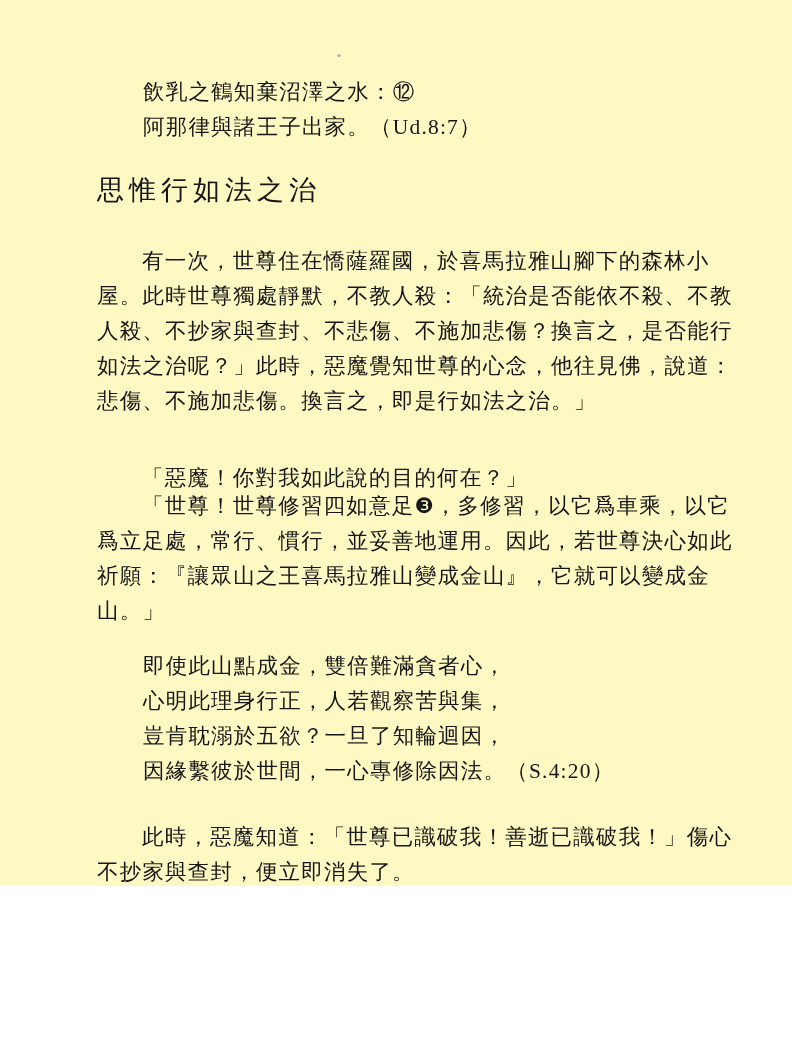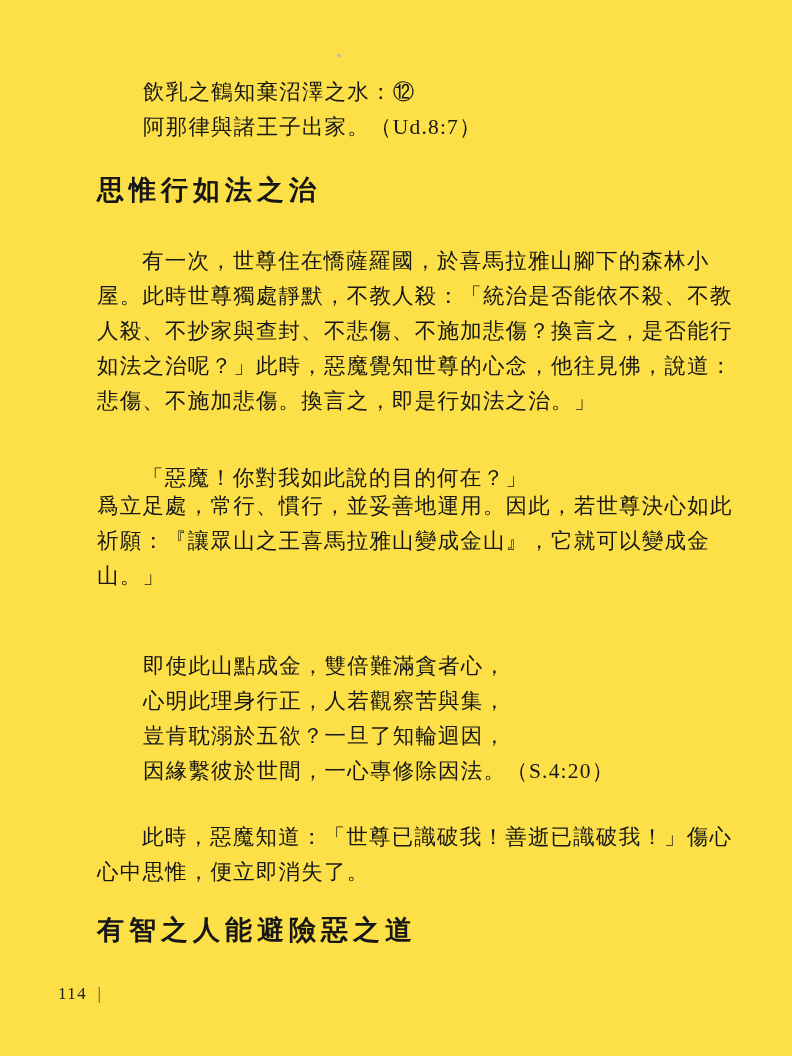--- a/index.html
+++ b/index.html
@@ -1,37 +1,37 @@
 <!DOCTYPE html>
 <html><head>
 <meta charset="utf-8">
 <style>
   html, body { margin: 0; padding: 0; background: #ffffff; }
   .page {
     position: relative;
     width: 792px;
-    height: 1056px;
-    background: #fde047;
+    height: 886px;
+    background: #fef9c3;
     color: #161616;
     font-family: "Liberation Serif", "DejaVu Serif", serif;
     overflow: hidden;
   }
   .body-text {
     position: absolute;
     font-size: 21.5px;
     line-height: 35px;
     letter-spacing: 1.2px;
   }
   .line { white-space: nowrap; }
   .first-indent { text-indent: 45px; }
   .heading {
     position: absolute;
     font-size: 27px;
     line-height: 28px;
-    font-weight: bold;
+    font-weight: normal;
     letter-spacing: 5px;
     white-space: nowrap;
   }
   .footer {
     position: absolute;
     left: 58px;
     top: 984px;
     font-size: 17px;
     letter-spacing: 1.5px;
     color: #1c1c1c;
@@ -72,35 +72,36 @@
     <div class="line">人殺、不抄家與查封、不悲傷、不施加悲傷？換言之，是否能行</div>
     <div class="line">如法之治呢？」此時，惡魔覺知世尊的心念，他往見佛，說道：</div>
     <div class="line">悲傷、不施加悲傷。換言之，即是行如法之治。」</div>
   </div>
 
   <div class="body-text" style="top:454px; left:97px;margin-top:7px;">
     <div class="line first-indent">「惡魔！你對我如此說的目的何在？」</div>
   </div>
 
   <div class="body-text" style="top:489px; left:97px;">
+    <div class="line first-indent">「世尊！世尊修習四如意足❸，多修習，以它爲車乘，以它</div>
     <div class="line">爲立足處，常行、慣行，並妥善地運用。因此，若世尊決心如此</div>
     <div class="line">祈願：『讓眾山之王喜馬拉雅山變成金山』，它就可以變成金</div>
     <div class="line">山。」</div>
   </div>
 
   <div class="body-text" style="top:649px; left:143px;">
     <div class="line">即使此山點成金，雙倍難滿貪者心，</div>
     <div class="line">心明此理身行正，人若觀察苦與集，</div>
     <div class="line">豈肯耽溺於五欲？一旦了知輪迴因，</div>
     <div class="line">因緣繫彼於世間，一心專修除因法。（S.4:20）</div>
   </div>
 
   <div class="body-text" style="top:820px; left:97px;">
     <div class="line first-indent">此時，惡魔知道：「世尊已識破我！善逝已識破我！」傷心</div>
-    <div class="line">心中思惟，便立即消失了。</div>
+    <div class="line">不抄家與查封，便立即消失了。</div>
   </div>
 
   <div class="heading" style="top:916px; left:97px;">有智之人能避險惡之道</div>
 
   <div class="footer">
     <span>114</span><span class="divider">|</span>
   </div>
 
 </div>
 

